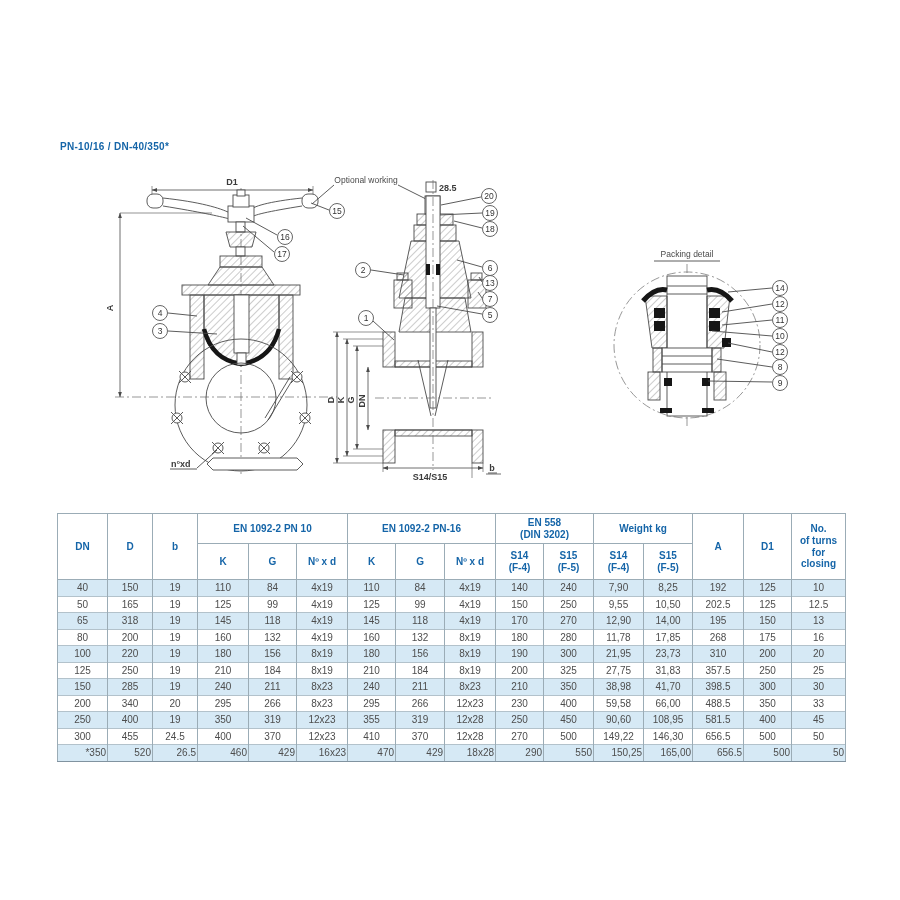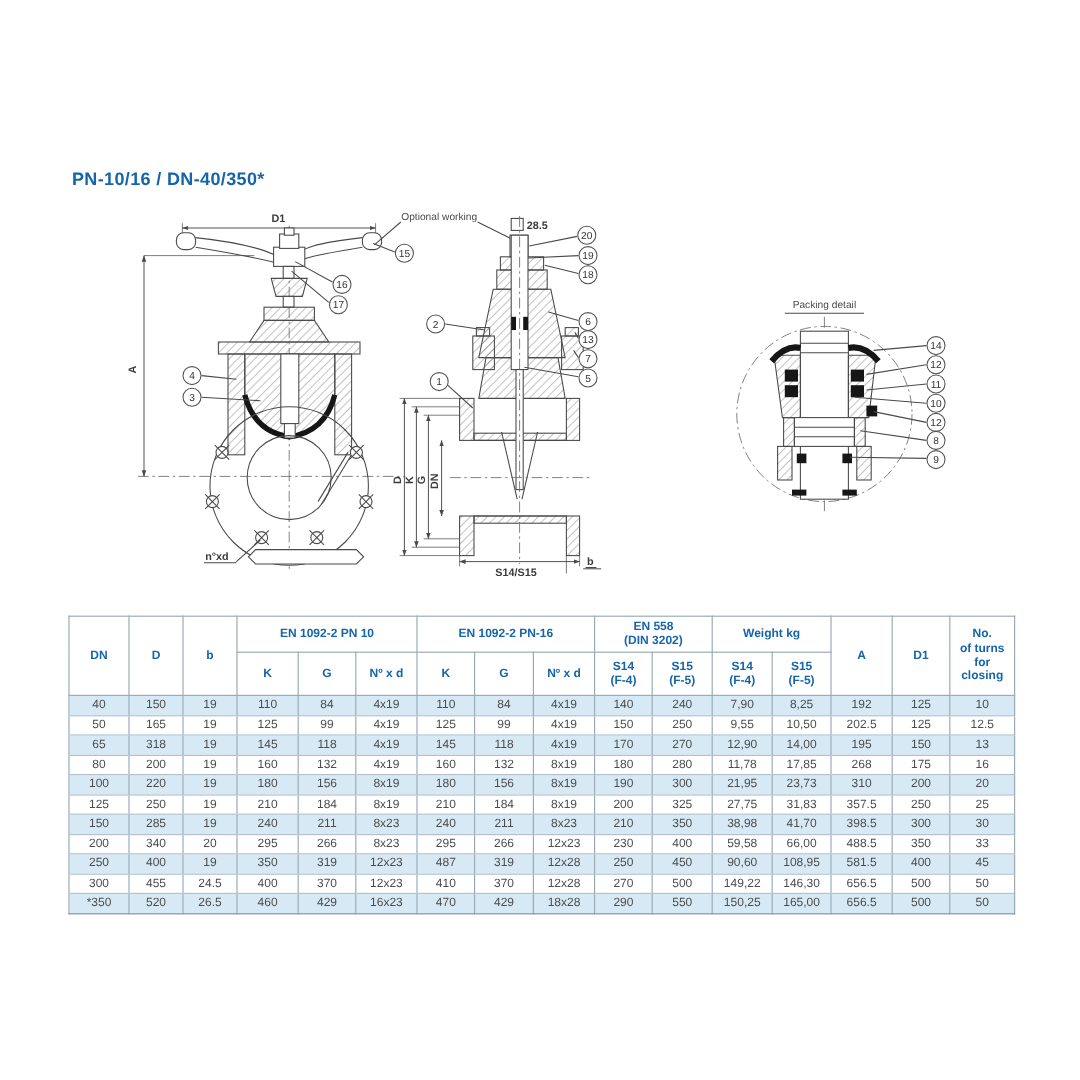--- a/index.html
+++ b/index.html
@@ -1,33 +1,33 @@
 <!DOCTYPE html>
 <html><head>
 <meta charset="utf-8">
 <style>
   html,body{margin:0;padding:0;background:#fff;}
   #page{position:relative;width:900px;height:900px;background:#ffffff;overflow:hidden;
         font-family:"Liberation Sans", sans-serif;}
-  #doc-title{position:absolute;left:60px;top:141px;font-size:15px;font-weight:bold;
+  #doc-title{position:absolute;left:60px;top:141px;font-size:10px;font-weight:bold;
         color:#1565a8;letter-spacing:.3px;}
   #drawing-svg{position:absolute;left:60px;top:168px;}
 
   
   #dim-table-wrap{position:absolute;left:57px;top:513px;width:788px;}
   table.dims{border-collapse:collapse;width:788px;table-layout:fixed;
         font-size:10px;color:#4d4d4d;}
   table.dims th{color:#1565a8;font-weight:bold;background:#fff;
         border:1px solid #9bacb6;padding:1px 1px;line-height:1.18;
         white-space:pre-line;font-size:10px;vertical-align:middle;}
   table.dims td{text-align:center;border-left:1px solid #9bacb6;border-right:1px solid #9bacb6;
         border-top:1px solid #b3c2cb;height:15.5px;padding:0 1px;white-space:nowrap;}
   table.dims tr.alt td{background:#d6e9f5;}
   table.dims{border:1px solid #8193a0;}
-  table.dims tbody tr:last-child td{border-bottom:1px solid #8193a0;}
+  table.dims tbody tr:last-child td{border-bottom:1px solid #8193a0;text-align:right;}
   tr.grp th{height:27px;}
   tr.sub th{height:33px;}
 
   
   .ln{stroke:#4a4a4a;stroke-width:0.9;fill:none;}
   .lnw{stroke:#4a4a4a;stroke-width:0.9;fill:#ffffff;}
   .hat{stroke:#4a4a4a;stroke-width:0.9;fill:url(#hatch);}
   .blk{fill:#161616;stroke:none;}
   .cl{stroke:#6a6a6a;stroke-width:0.7;fill:none;stroke-dasharray:9 3 2 3;}
   .dim{stroke:#4a4a4a;stroke-width:0.8;fill:none;}
@@ -573,21 +573,21 @@
             <td>350</td>
             <td>33</td>
           </tr>
           <tr class="alt">
             <td>250</td>
             <td>400</td>
             <td>19</td>
             <td>350</td>
             <td>319</td>
             <td>12x23</td>
-            <td>487</td>
+            <td>355</td>
             <td>319</td>
             <td>12x28</td>
             <td>250</td>
             <td>450</td>
             <td>90,60</td>
             <td>108,95</td>
             <td>581.5</td>
             <td>400</td>
             <td>45</td>
           </tr>

